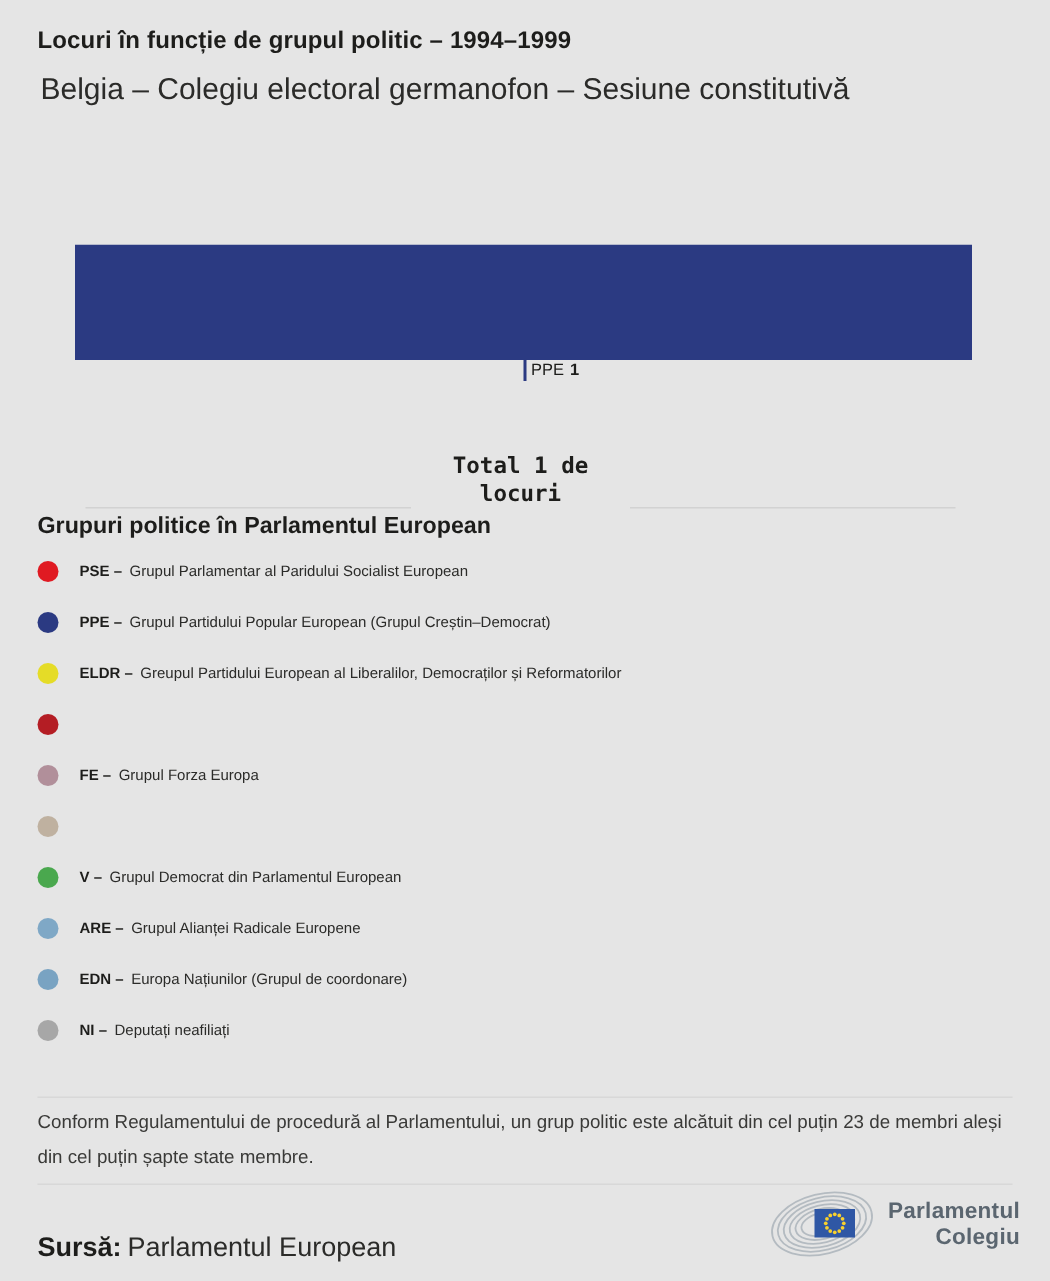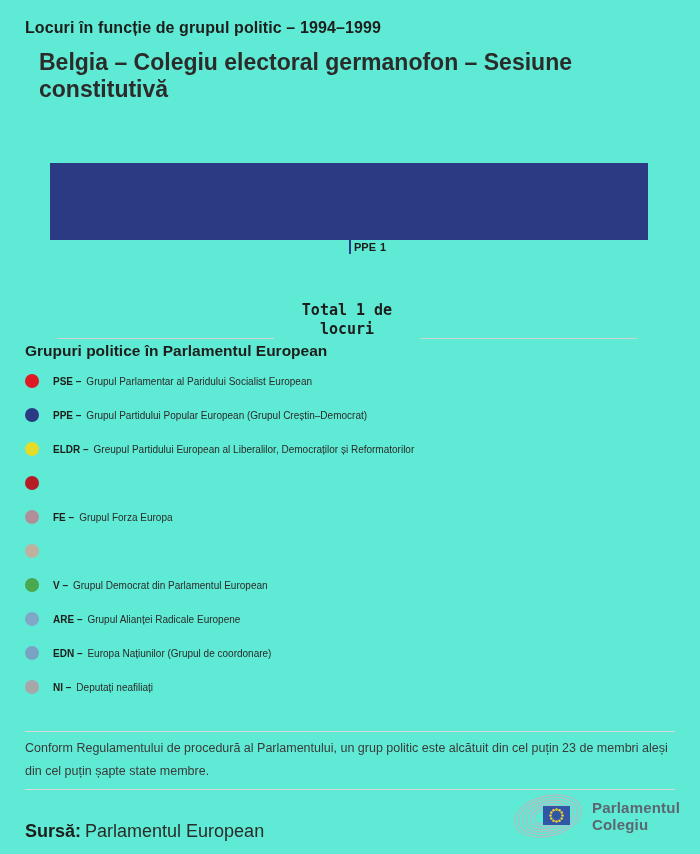--- a/index.html
+++ b/index.html
@@ -1,31 +1,31 @@
 <!DOCTYPE html>
 <html><head>
 <meta charset="utf-8">
 <style>
   * { margin:0; padding:0; box-sizing:border-box; }
   html,body { background:#ffffff; }
   body { font-family:"Liberation Sans", sans-serif; }
   .page {
-    position:relative; width:700px; height:854px; background:#5eead4;
+    position:relative; width:700px; height:854px; background:#e5e5e5;
     overflow:hidden; margin:0 auto;
   }
   .title { position:absolute; top:19px; left:25px; font-size:16px; font-weight:700; color:#1d1d1b; letter-spacing:0.1px; }
-  .subtitle { position:absolute; top:49px; left:27px; font-size:23px; font-weight:700; color:#2b2b29;margin-left:12px; }
+  .subtitle { position:absolute; top:49px; left:27px; font-size:20px; font-weight:400; color:#2b2b29; }
 
   .chart { position:absolute; top:163px; left:50px; width:598px; height:77px; display:flex; overflow:hidden; }
   .bar-seg { height:100%; }
 
   .tick-row { position:absolute; top:240px; left:50px; width:598px; height:18px; }
   .tick { position:absolute; left:50%; top:0; width:1.5px; height:14px; background:#2b3a82; }
   .tick-label { position:absolute; left:calc(50% + 5px); top:1px; font-size:11px; color:#1d1d1b; white-space:nowrap; }
-  .tick-label .grp { font-weight:700; }
+  .tick-label .grp { font-weight:400; }
   .tick-label .val { font-weight:700; margin-left:4px; }
 
   .total-row { position:absolute; top:301px; left:57px; width:580px; display:flex; align-items:flex-end; }
   .hline { flex:1; height:1px; background:#d2d2d2; }
   .total-text {
     font-family:"DejaVu Sans Mono", monospace; font-weight:700; font-size:15px;
     line-height:19px; color:#1d1d1b; text-align:center; white-space:pre-line; padding:0 28px;
   }
 
   .legend-heading { position:absolute; top:342px; left:25px; font-size:15.5px; font-weight:700; color:#1d1d1b; }
@@ -37,21 +37,21 @@
 
   .rule { position:absolute; left:25px; width:650px; height:1px; background:#d8d8d8; }
   .rule-1 { top:731px; }
   .rule-2 { top:789px; }
   .footnote { position:absolute; top:737px; left:25px; width:652px; font-size:12.5px; line-height:23px; color:#3a3a38; }
 
   .source { position:absolute; top:821px; left:25px; font-size:18px; color:#2b2b29; }
   .source .src-label { font-weight:700; color:#1d1d1b; margin-right:4px; }
 
   .logo { position:absolute; top:792px; right:20px; display:flex; align-items:center; }
-  .logo-text { font-size:15px; font-weight:700; color:#5b6670; line-height:17px; margin-left:6px; letter-spacing:0.2px; }
+  .logo-text { font-size:15px; font-weight:700; color:#5b6670; line-height:17px; margin-left:6px; letter-spacing:0.2px;text-align:right; }
 </style>
 </head>
 <body>
 
 <div class="page">
 
   <div class="title">Locuri în funcție de grupul politic – 1994–1999</div>
   <div class="subtitle">Belgia – Colegiu electoral germanofon – Sesiune constitutivă</div>
 
   <div class="chart">

